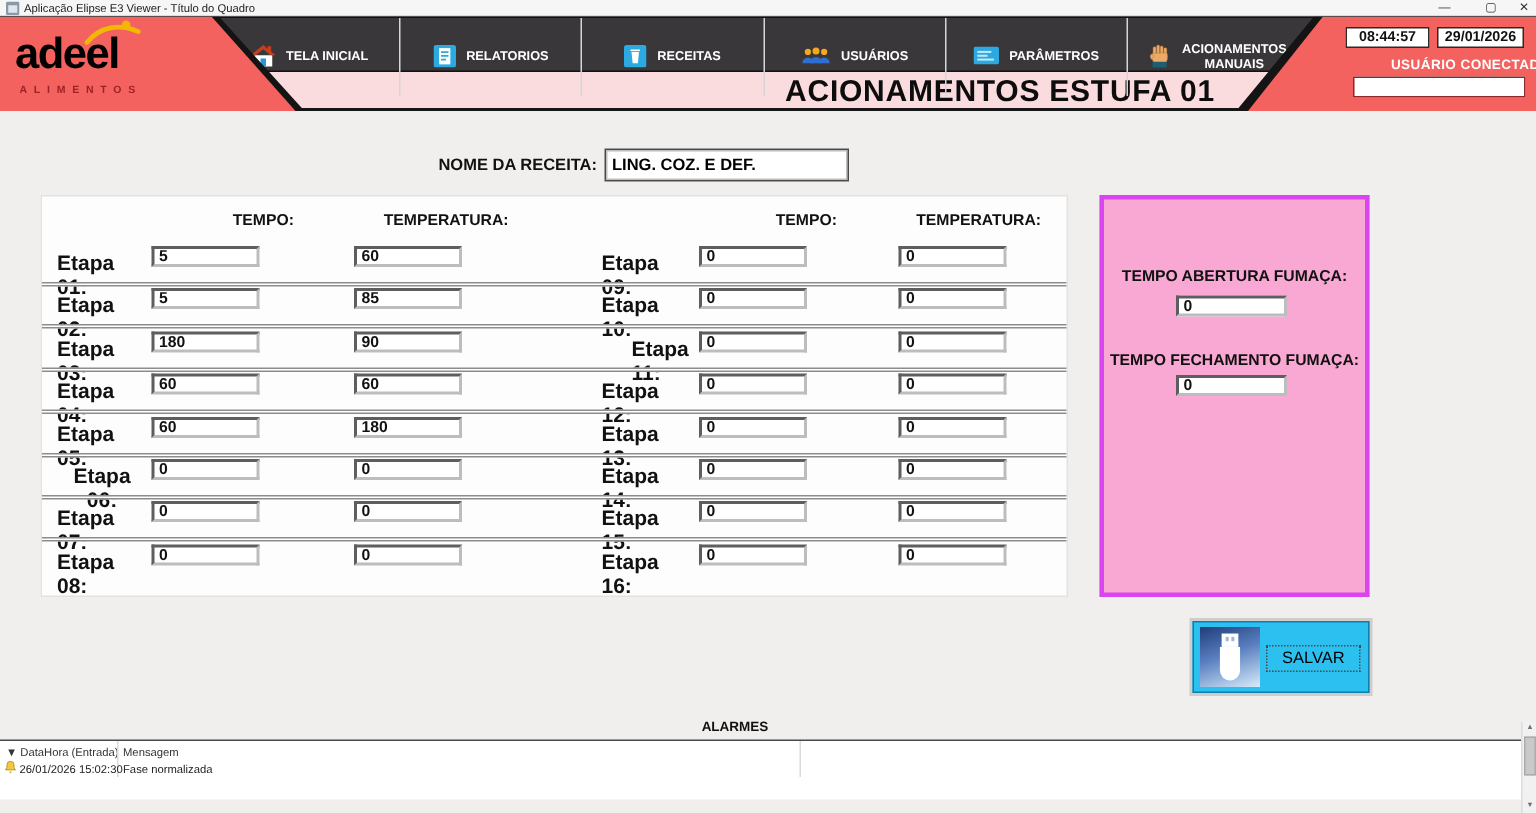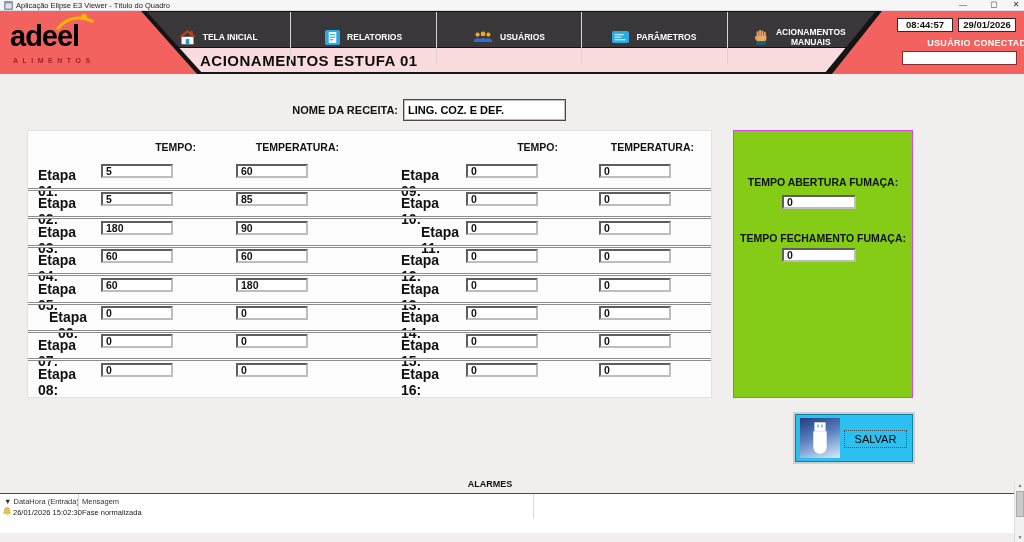--- a/index.html
+++ b/index.html
@@ -11,21 +11,21 @@
   
   #titlebar { left:0; top:0; width:1024px; height:11px; background:#f6f6f6; border-bottom:1px solid #dcdcdc; font-size:7.5px; color:#222; }
   #titlebar .ttext { position:absolute; left:16px; top:1px; white-space:nowrap; }
   #titlebar .appicon { position:absolute; left:4px; top:1px; }
   .winbtn { position:absolute; top:0px; width:16px; height:10px; text-align:center; font-size:8px; line-height:10px; color:#333; cursor:default; }
 
   
   #header { left:0; top:11px; width:1024px; height:63px; background:#f0efed; }
   .nav-bg { position:absolute; left:0; top:0; width:1024px; height:37px; background:#3a373a; border-top:1px solid #121212; border-bottom:1px solid #121212; }
   .pink-strip { position:absolute; left:0; top:37px; width:1024px; height:26px; background:#fadcdf; border-bottom:2px solid #161616; }
-  #main-title { position:absolute; left:200px; top:38px; width:610px; height:24px; line-height:24px; text-align:left; font-size:15px; font-weight:bold; color:#0d0d0d; letter-spacing:0.5px; }
+  #main-title { position:absolute; left:200px; top:38px; width:610px; height:24px; line-height:24px; text-align:right; font-size:20px; font-weight:bold; color:#0d0d0d; letter-spacing:0.5px; }
   #nav { position:absolute; left:146px; top:1px; width:726px; height:52px; display:flex;justify-content:center; }
   .nav-btn { flex:1; display:flex; align-items:center; justify-content:center; gap:7px; border-right:1px solid #d6d6d6; color:#fff; font-size:8.5px; font-weight:bold; cursor:pointer; }
   .nav-btn:last-child { border-right:none; }
   .nav-btn .lbl { white-space:pre-line; text-align:center; line-height:1.15; }
   .redL-edge { position:absolute; left:0; top:0; width:205px; height:63px; background:#141414; clip-path:polygon(0 0,146px 0,203px 63px,0 63px); }
   .redL { position:absolute; left:0; top:0; width:205px; height:63px; background:#f4625f; clip-path:polygon(0 0,141px 0,197px 63px,0 63px); }
   .redR-edge { position:absolute; left:824px; top:0; width:200px; height:63px; background:#141414; clip-path:polygon(52px 0,200px 0,200px 63px,0 63px); }
   .redR { position:absolute; left:824px; top:0; width:200px; height:63px; background:#f4625f; clip-path:polygon(58px 0,200px 0,200px 63px,8px 63px); }
   #brand { position:absolute; left:10px; top:10px; font-size:29px; font-weight:bold; letter-spacing:-1px; color:#000000; line-height:30px; }
   #brand-sub { position:absolute; left:13px; top:46px; font-size:7px; font-weight:bold; letter-spacing:4.5px; color:#9e2227; }
@@ -33,21 +33,21 @@
   .tdbox { position:absolute; top:7px; height:14px; background:#fff; border:1px solid #2a2a2a; font-size:9.5px; font-weight:bold; text-align:center; line-height:12px; color:#111; }
   #user-label { position:absolute; left:900px; top:27px; width:137px; text-align:right; font-size:9px; font-weight:bold; color:#fff; letter-spacing:0.3px; }
   #user-input { position:absolute; left:902px; top:40px; width:115px; height:14px; background:#fff; border:1px solid #8a2a2a; font-size:9px; padding:0 2px; }
 
   
   #recipe-label { left:240px; top:99px; width:158px; height:23px; line-height:23px; text-align:right; font-size:11px; font-weight:bold; color:#111; }
   #recipe-input { left:403px; top:99px; width:163px; height:22px; background:#fff; border:1px solid #4a4a4a; box-shadow:inset 0 0 0 1px #bdbdbd; font-family:"Liberation Sans",sans-serif; font-size:11px; font-weight:bold; padding:0 4px; }
 
   
   #stage-panel { left:27px; top:130px; width:685px; height:268px; background:#fdfdfd; border:1px solid #e4e2e0; }
-  #fumaca-panel { left:733px; top:130px; width:180px; height:268px; background:#84cc16; border:1px solid #d946ef; }
+  #fumaca-panel { left:733px; top:130px; width:180px; height:268px; background:#f9a8d4; border:3px solid #d946ef; }
   .col-head { position:absolute; top:10px; width:110px; text-align:right; font-size:10.5px; font-weight:bold; color:#111; }
   .stage-label { position:absolute; width:60px; font-size:14px; font-weight:bold; color:#111; }
   .val { position:absolute; width:72px; height:14px; padding:1px 3px; background:#fff; border:2px solid; border-color:#5e5e5e #bdbdbd #bdbdbd #5e5e5e; font-family:"Liberation Sans",sans-serif; font-size:10.5px; font-weight:bold; color:#111; }
   .val.wide { width:74px; }
   .sep { position:absolute; left:0; right:0; height:3px; background:#fff; border-top:1px solid #8c8c8c; border-bottom:1px solid #8c8c8c; }
   .fum-label { position:absolute; left:0; width:100%; text-align:center; font-size:10.5px; font-weight:bold; color:#111; }
 
   
   #salvar { left:795px; top:414px; width:118px; height:48px; background:#2cc0f0; border:1px solid #0d7fae; box-shadow:0 0 0 2px #cfcecb; cursor:pointer; }
   #salvar .icon-tile { position:absolute; left:4px; top:3px; width:40px; height:40px; background:linear-gradient(160deg,#1f3d7a 0%,#5a7fc0 45%,#d7ecfa 100%); }
@@ -96,20 +96,28 @@
         </div>
         <div class="nav-btn">
           <span><svg viewBox="0 0 18 18" width="15" height="15">
               <rect width="18" height="18" rx="2" fill="#2ba9e0"></rect>
               <rect x="4.5" y="2.5" width="9" height="13" fill="#fff"></rect>
               <rect x="6" y="5" width="6" height="1.4" fill="#2ba9e0"></rect>
               <rect x="6" y="8" width="6" height="1.4" fill="#2ba9e0"></rect>
               <rect x="6" y="11" width="4" height="1.4" fill="#2ba9e0"></rect>
             </svg></span>
           <span class="lbl">RELATORIOS</span>
+        </div>
+        <div class="nav-btn">
+          <span><svg viewBox="0 0 18 18" width="15" height="15">
+              <rect width="18" height="18" rx="2" fill="#2ba9e0"></rect>
+              <path d="M6 5.5 h6 l-0.9 9 h-4.2 z" fill="#fff"></path>
+              <rect x="5.2" y="3.6" width="7.6" height="1.3" fill="#fff"></rect>
+            </svg></span>
+          <span class="lbl">RECEITAS</span>
         </div>
         <div class="nav-btn">
           <span><svg viewBox="0 0 24 15" width="20" height="13">
               <circle cx="5.5" cy="4" r="2.5" fill="#f5a81c"></circle>
               <path d="M1 13 a4.5 4.5 0 0 1 9 0 z" fill="#2f6fd0"></path>
               <circle cx="18.5" cy="4" r="2.5" fill="#f5a81c"></circle>
               <path d="M14 13 a4.5 4.5 0 0 1 9 0 z" fill="#2f6fd0"></path>
               <circle cx="12" cy="3.2" r="2.8" fill="#f5a81c"></circle>
               <path d="M7 13 a5 5 0 0 1 10 0 z" fill="#2f6fd0"></path>
             </svg></span>

